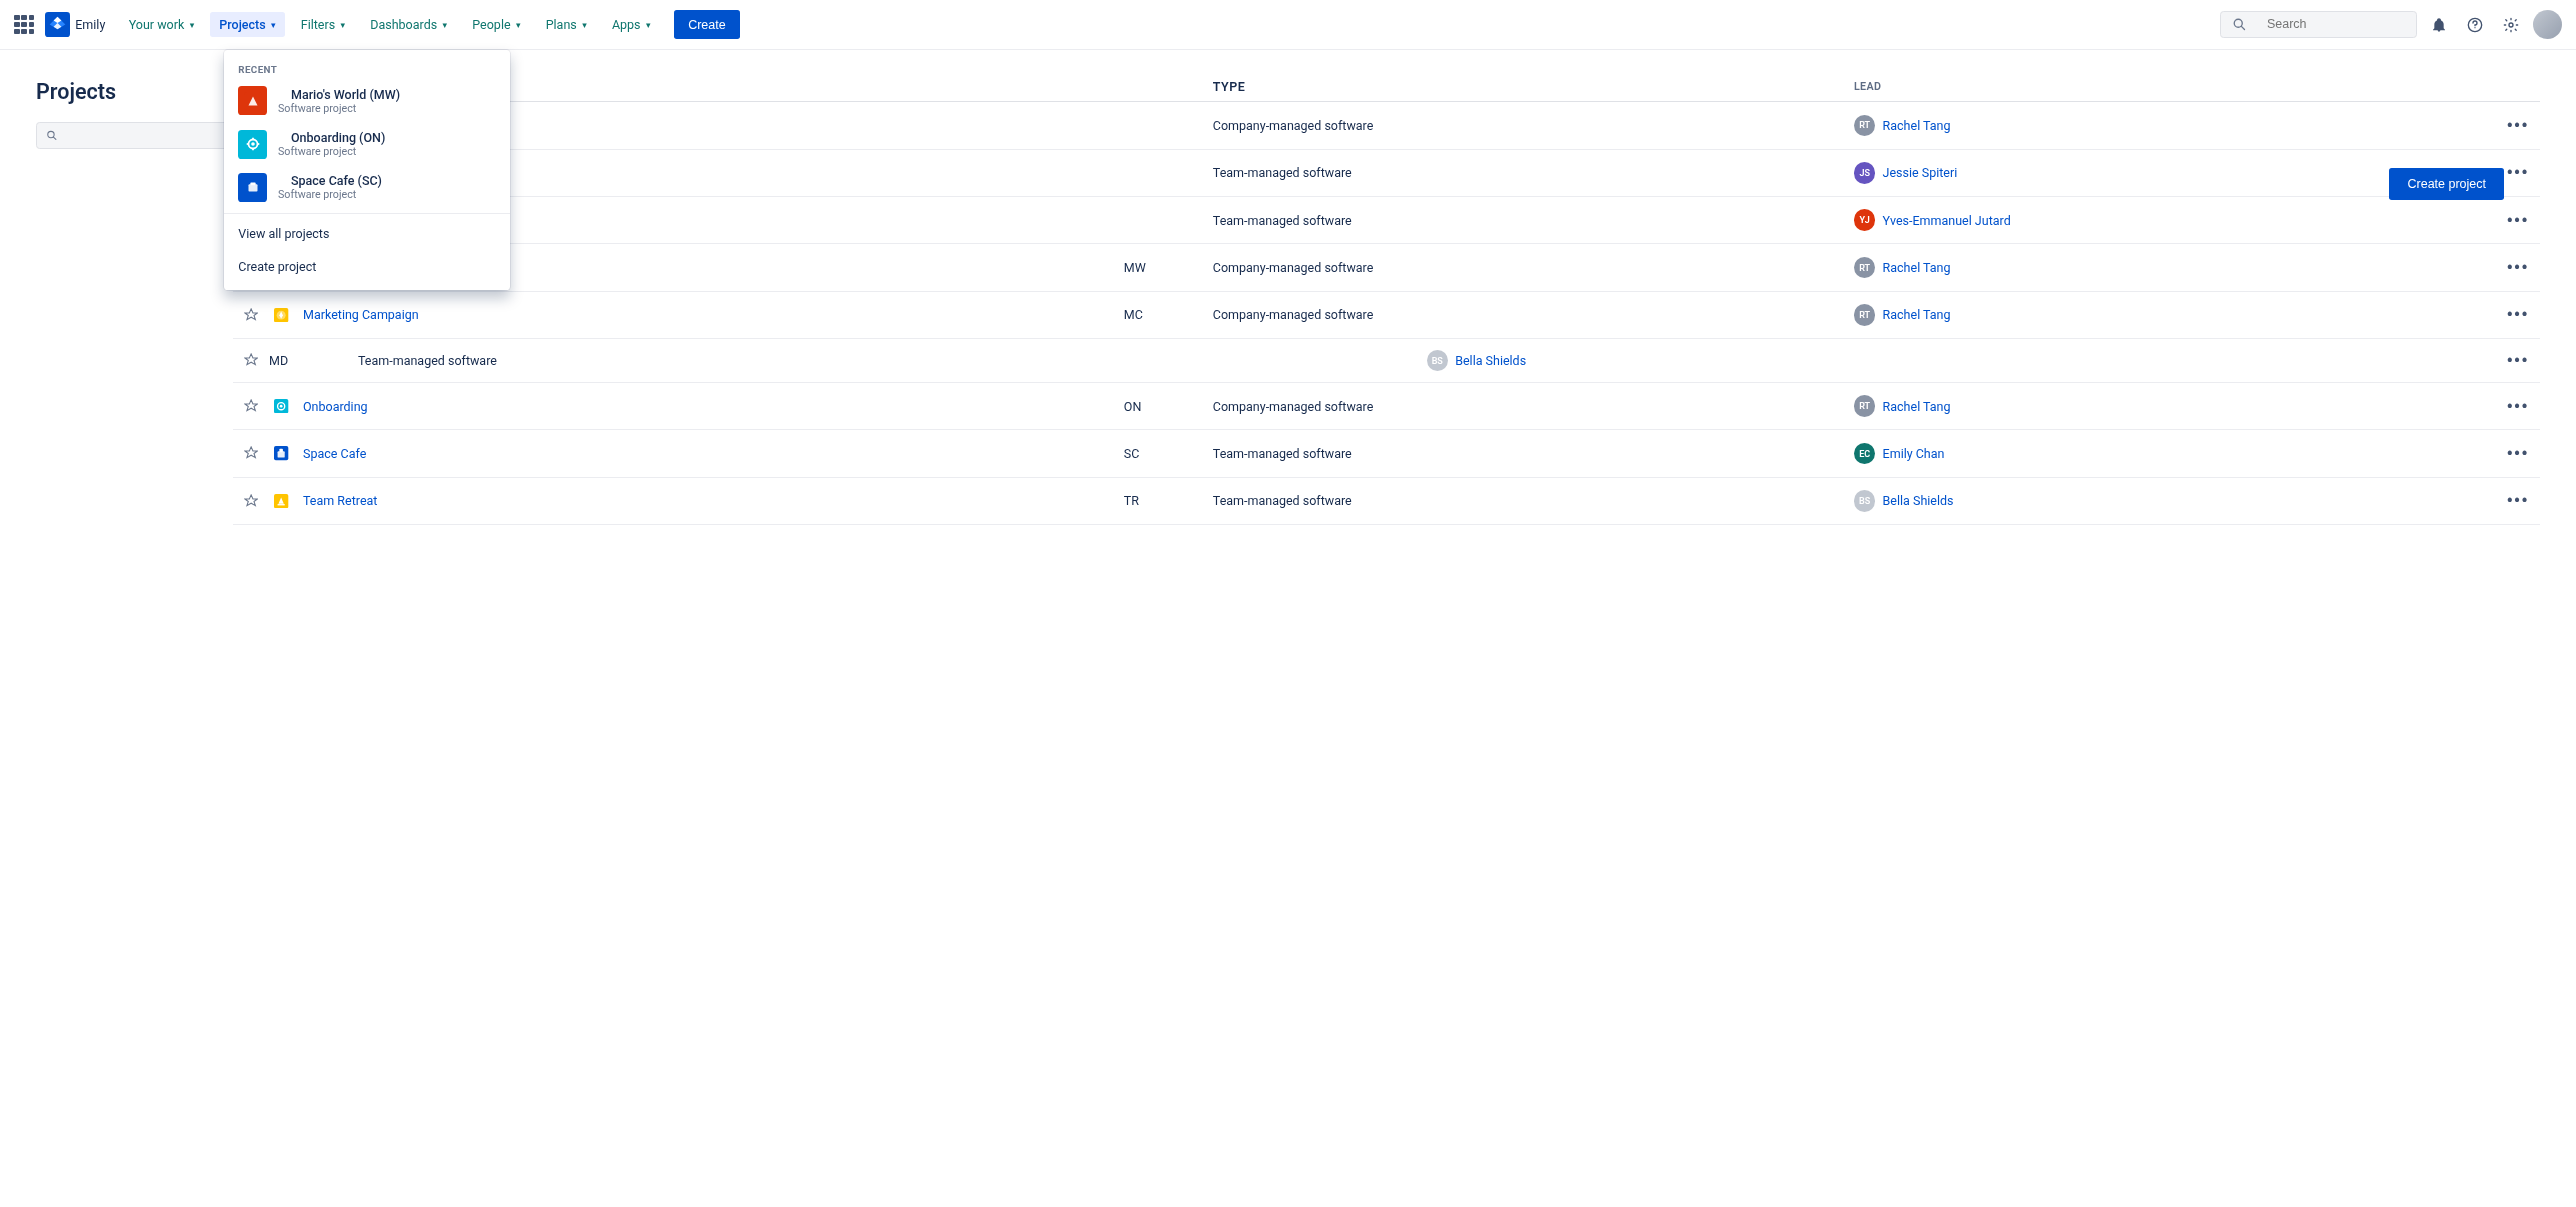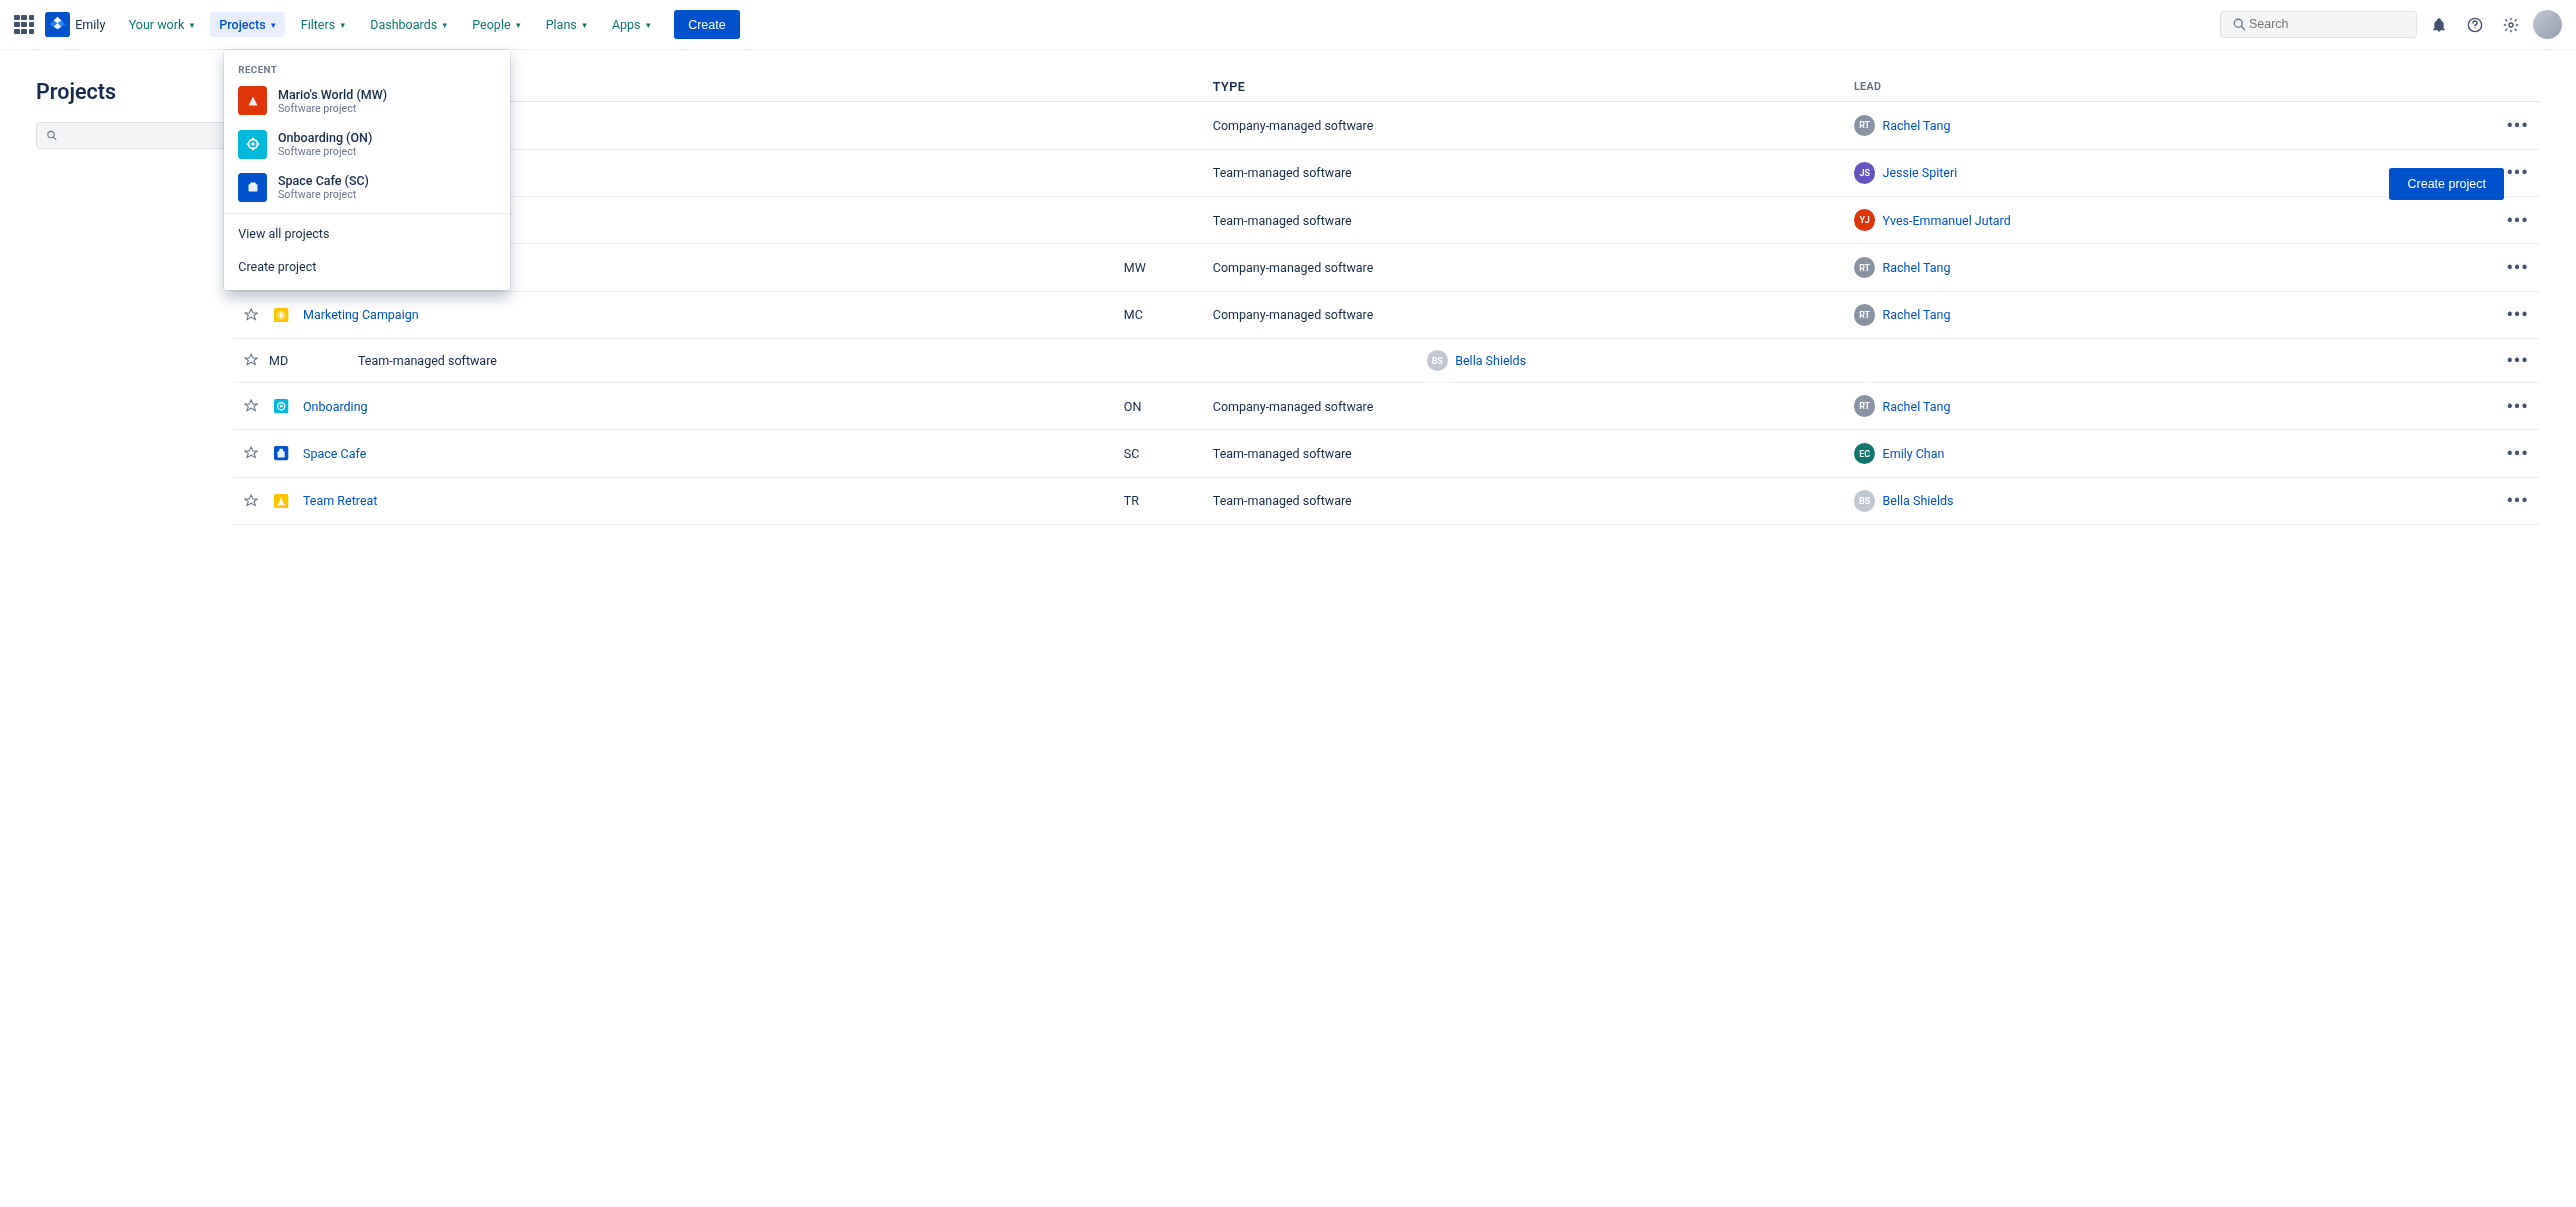--- a/index.html
+++ b/index.html
@@ -24,21 +24,21 @@
     }
     .nav-item.active { background: #e8edff; color: #0052cc; font-weight: 500; }
     .nav-item .chevron { font-size: 9px; margin-left: 1.8px; }
     .create-btn {
       background: #0052cc; color: #fff; border: none;
       padding: 7.2px 14.3px; border-radius: 2.7px; font-size: 12.5px;
       font-weight: 500; cursor: pointer; margin-left: 7.2px;
     }
     .topnav-right { margin-left: auto; display: flex; align-items: center; gap: 7.2px; }
     .search-box {
-      display: flex; align-items: center; gap: 3px;
+      display: flex; align-items: center; gap: 21px;
       border: 1.8px solid #dfe1e6; border-radius: 3.6px;
       padding: 5.4px 10.7px; width: 197px; background: #f4f5f7;
     }
     .search-box input {
       border: none; background: transparent; outline: none;
       font-size: 12.5px; color: #42526e; width: 100%;
     }
     .search-icon-svg { color: #6b778c; flex-shrink: 0; }
     .icon-btn {
       width: 29px; height: 29px; border-radius: 50%;
@@ -63,21 +63,21 @@
     .dropdown-item {
       display: flex; align-items: center; gap: 10.7px;
       padding: 7.2px 14.3px; cursor: pointer;
     }
     .dropdown-item-icon {
       width: 29px; height: 29px; border-radius: 3.6px;
       flex-shrink: 0; display: flex; align-items: center; justify-content: center;
       font-size: 14.3px;
     }
     .dropdown-item-text { display: flex; flex-direction: column; }
-    .dropdown-item-name { font-size: 12.5px; font-weight: 500; color: #172b4d; }
+    .dropdown-item-name { font-size: 12.5px; font-weight: 500; color: #172b4d; margin-left: 13px; }
     .dropdown-item-sub { font-size: 10.7px; color: #6b778c; }
     .dropdown-divider { height: 0.9px; background: #ebecf0; margin: 3.6px 0; }
     .dropdown-link {
       padding: 9px 14.3px; cursor: pointer; color: #172b4d;
       font-size: 12.5px; display: block;
     }
 
     
     .main { display: flex; padding: 29px 36px; gap: 0; }
     .sidebar { width: 197px; flex-shrink: 0; }

